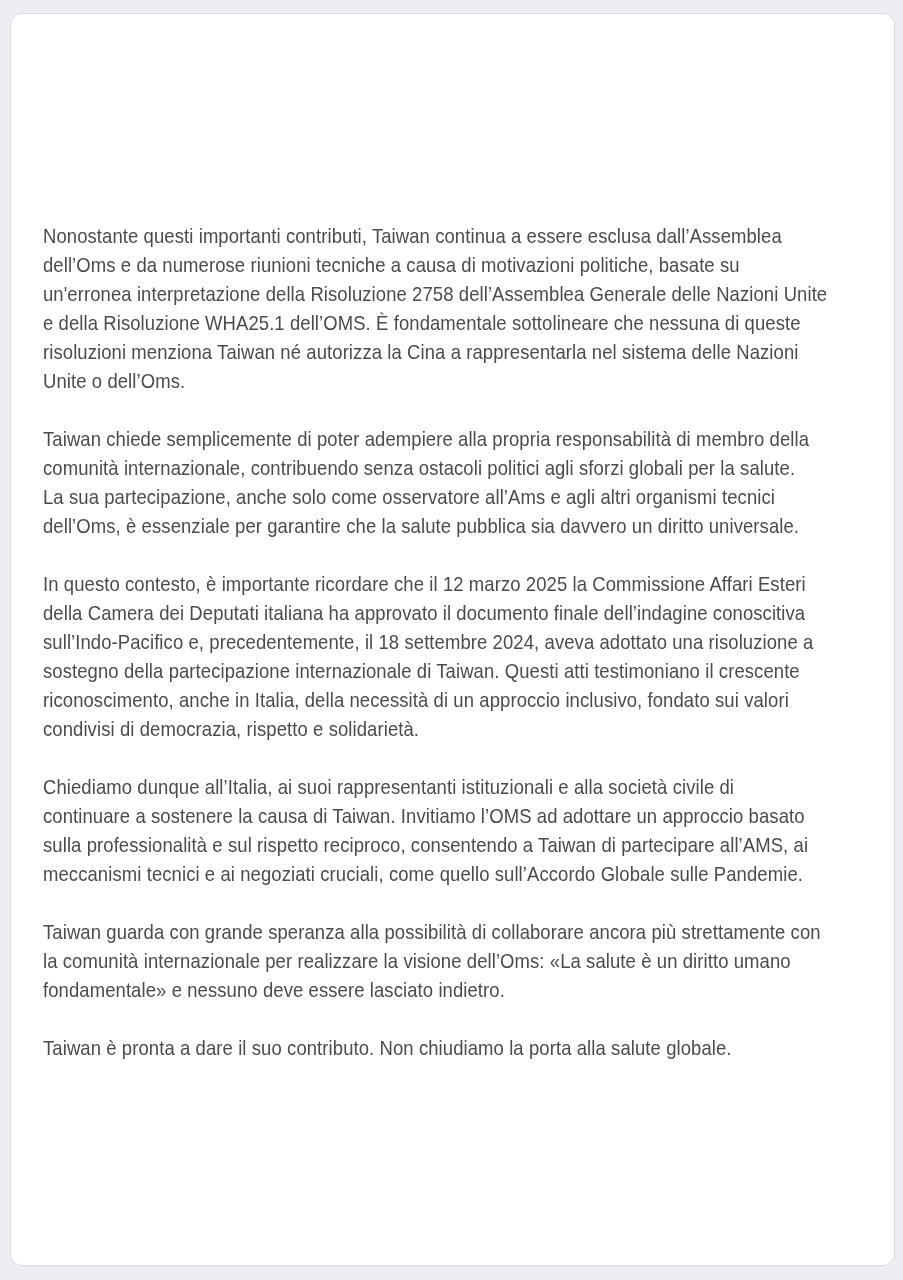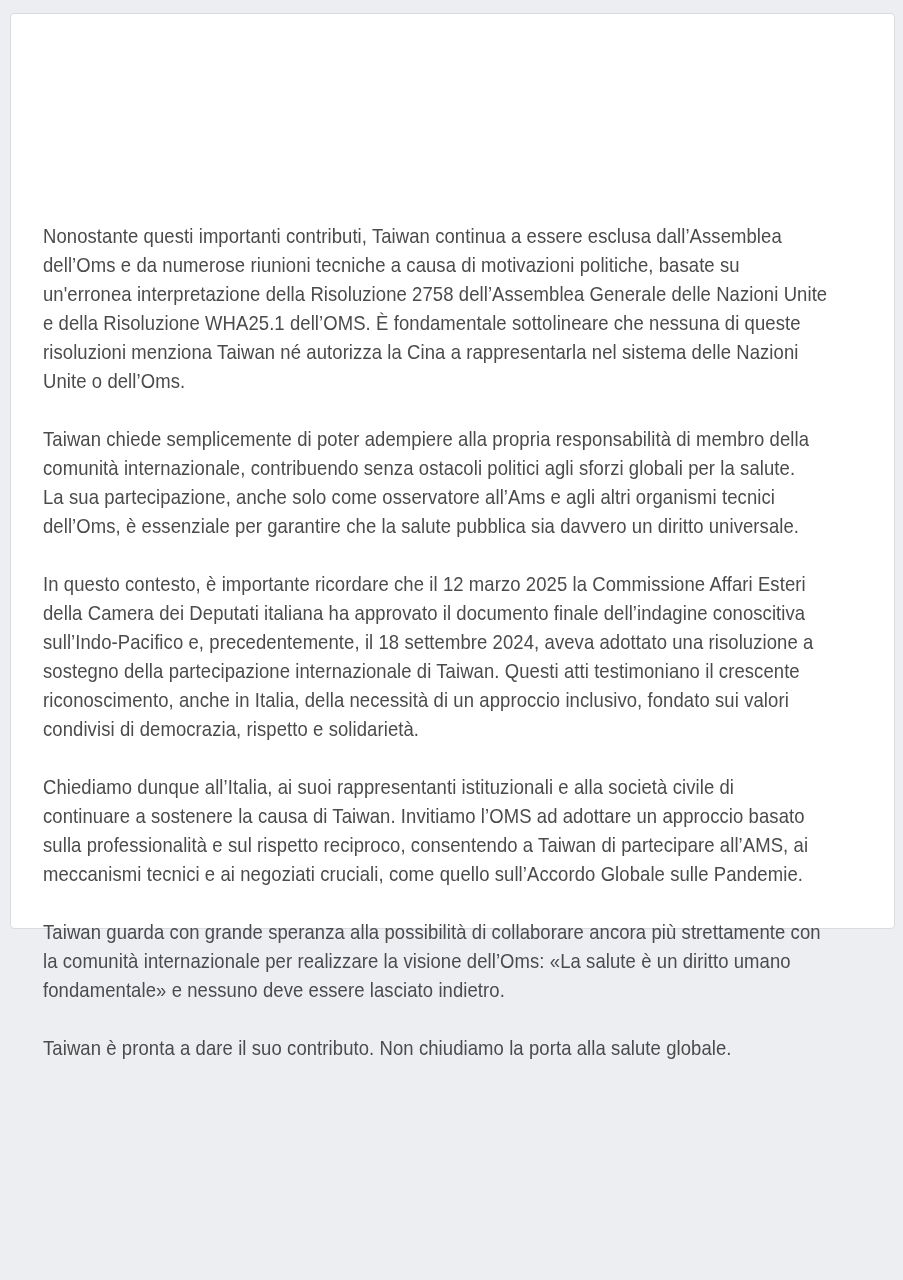--- a/index.html
+++ b/index.html
@@ -21,24 +21,24 @@
   .page {
     position: relative;
     width: 903px;
     height: 1280px;
   }
   .card {
     position: absolute;
     left: 10px;
     top: 13px;
     width: 885px;
-    height: 916px;
+    height: 1253px;
     background: var(--card-bg);
     border: 1px solid var(--card-border);
-    border-radius: 4px;
+    border-radius: 12px;
   }
   .content {
     position: absolute;
     left: 32px;
     top: 207px;
     width: 936px;              
     transform: scaleX(0.88);   
     transform-origin: 0 0;
     color: var(--text-color);
     font-size: 21px;

